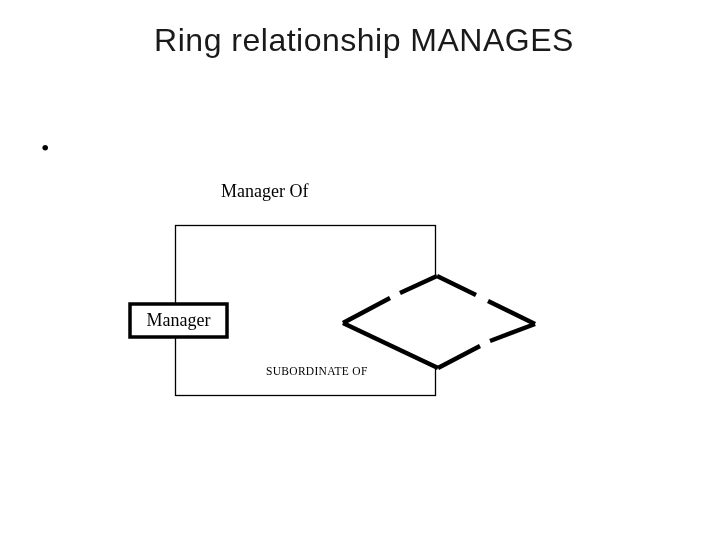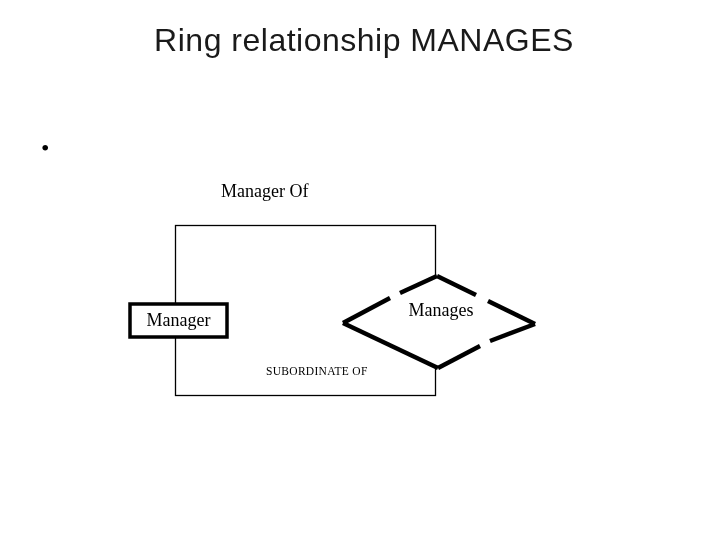--- a/index.html
+++ b/index.html
@@ -96,17 +96,16 @@
       <line class="diamond-edge" x1="343" y1="323" x2="438" y2="368"></line>
     </g>
 
     <rect class="entity-box" x="130" y="304" width="97" height="33"></rect>
   </svg>
 
   <div class="label label-manager-of">Manager Of</div>
 
   <div class="label label-employee">Manager</div>
 
-  <div class="label label-manages">Manages</div>
 
   <div class="label label-subordinate-of">SUBORDINATE OF</div>
 
 </div>
 
 </body></html>

